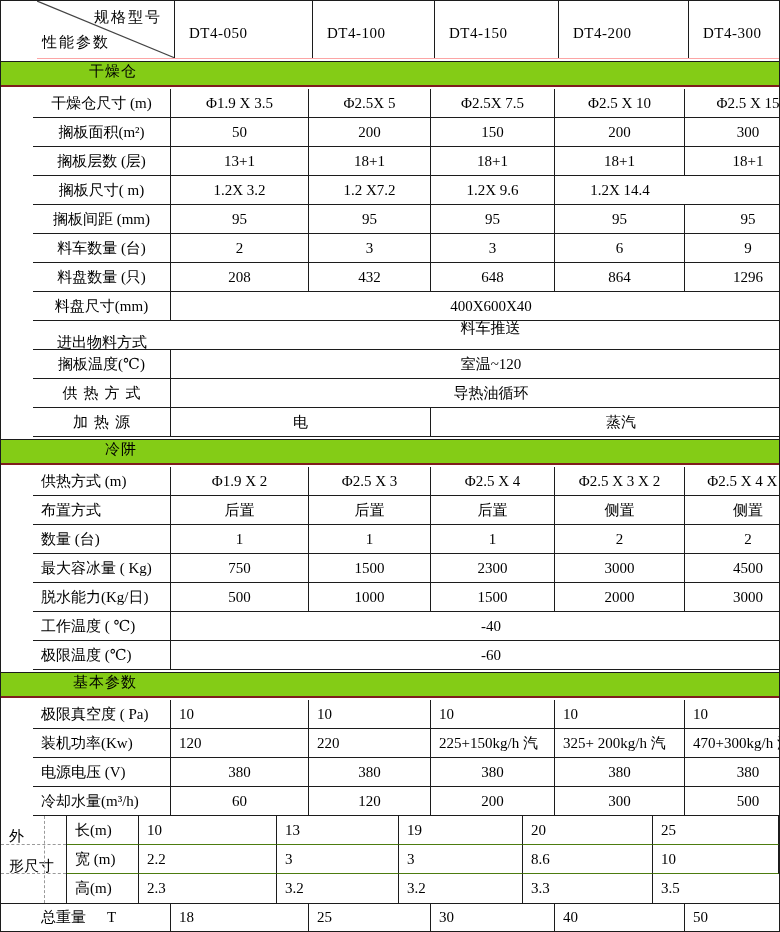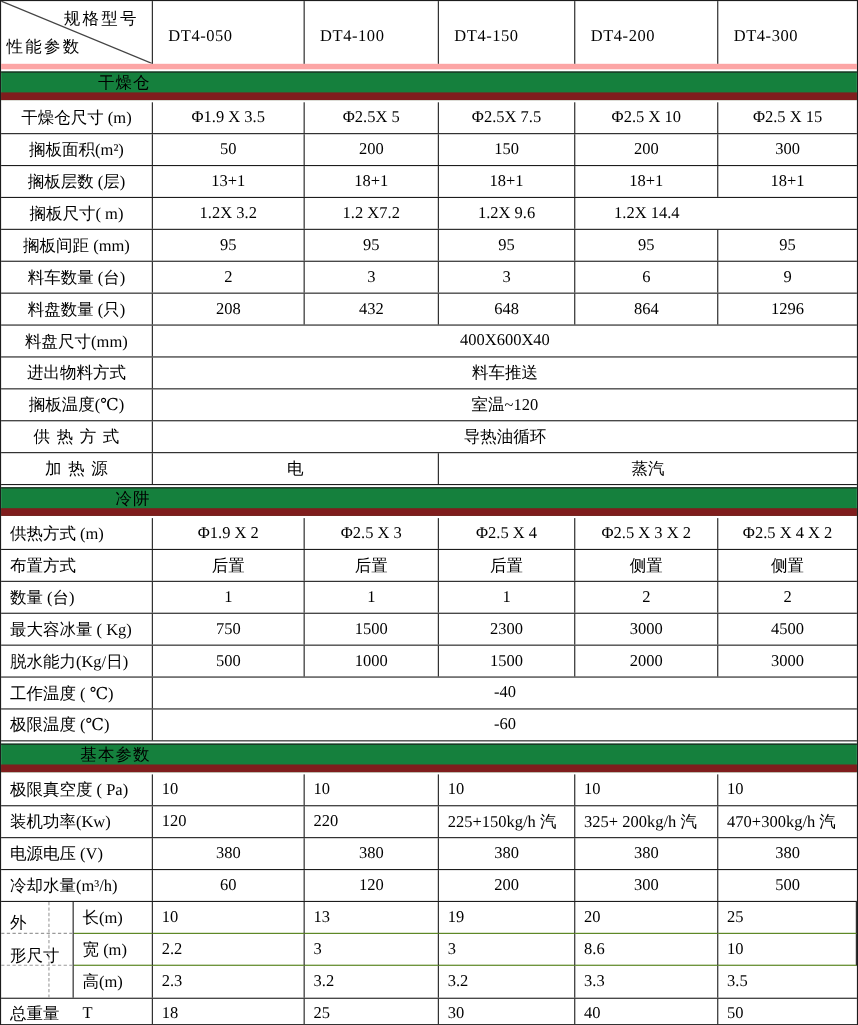--- a/index.html
+++ b/index.html
@@ -4,36 +4,36 @@
 <style>
   html,body{margin:0;padding:0;background:#fff;}
   .spec-table{
     position:relative; width:780px; height:932px; box-sizing:border-box;
     border:1px solid #1c1c1c; overflow:hidden; background:#fff;
     font-family:"Liberation Serif","DejaVu Serif",serif;
     font-size:15px; color:#000;
   }
   
   .header-row{display:grid; grid-template-columns:138px 138px 122px 124px 130px 126px;
-    height:57px; border-bottom:5px solid #fca5a5;}
+    height:57px; border-bottom:1px solid #fca5a5;margin-left:36px;}
   .header-row .cell{border-right:1px solid #1c1c1c; position:relative; box-sizing:border-box;}
   .header-row .cell:last-child{border-right:none;}
   .model{padding:8px 0 0 14px; letter-spacing:0.5px;}
   .corner{overflow:hidden;}
   .corner svg{position:absolute; left:0; top:0;}
   .corner-top{position:absolute; right:12px; top:7px; letter-spacing:2px;}
   .corner-bottom{position:absolute; left:5px; bottom:6px; letter-spacing:2px;}
   
   .bar{height:26px; box-sizing:border-box; margin:2px 0;
-    border-top:1px solid #1c1c1c; border-bottom:7px solid #7f1d1d;
-    background:#15803d; display:flex; align-items:center;}
+    border-top:1px solid #1c1c1c; border-bottom:2px solid #7f1d1d;
+    background:#84cc16; display:flex; align-items:flex-start;}
   .bar-title{display:block; width:136px; text-align:right; letter-spacing:1px;}
   
   .row{display:grid; grid-template-columns:138px 138px 122px 124px 130px 126px;
-    height:29px; border-bottom:1px solid #1c1c1c; box-sizing:border-box;}
+    height:29px; border-bottom:1px solid #1c1c1c; box-sizing:border-box;margin-left:32px;}
   .row.k-total{height:27px; border-bottom:none;}
   .after-bar{border-top:none;}
   .cell{display:flex; align-items:center; box-sizing:border-box;
     border-right:1px solid #1c1c1c; overflow:hidden; white-space:nowrap;}
   .row .cell:last-child{border-right:none;}
   .span-all{grid-column:2 / 7; justify-content:center;}
   .al-center{justify-content:center;}
   .al-left{justify-content:flex-start; padding-left:8px;}
   .al-spread{justify-content:center; letter-spacing:6px; padding-left:6px;}
   
@@ -125,22 +125,22 @@
         <div class="cell al-center">432</div>
         <div class="cell al-center">648</div>
         <div class="cell al-center">864</div>
         <div class="cell al-center">1296</div>
       </div>
       <div class="row k-span">
         <div class="cell al-center">料盘尺寸(mm)</div>
         <div class="cell span-all">400X600X40</div>
       </div>
       <div class="row k-span">
+        <div class="cell span-all">料车推送</div>
         <div class="cell al-center">进出物料方式</div>
-        <div class="cell span-all">料车推送</div>
       </div>
       <div class="row k-span">
         <div class="cell al-center">搁板温度(℃)</div>
         <div class="cell span-all">室温~120</div>
       </div>
       <div class="row k-span">
         <div class="cell al-spread">供热方式</div>
         <div class="cell span-all">导热油循环</div>
       </div>
       <div class="row k-split">

